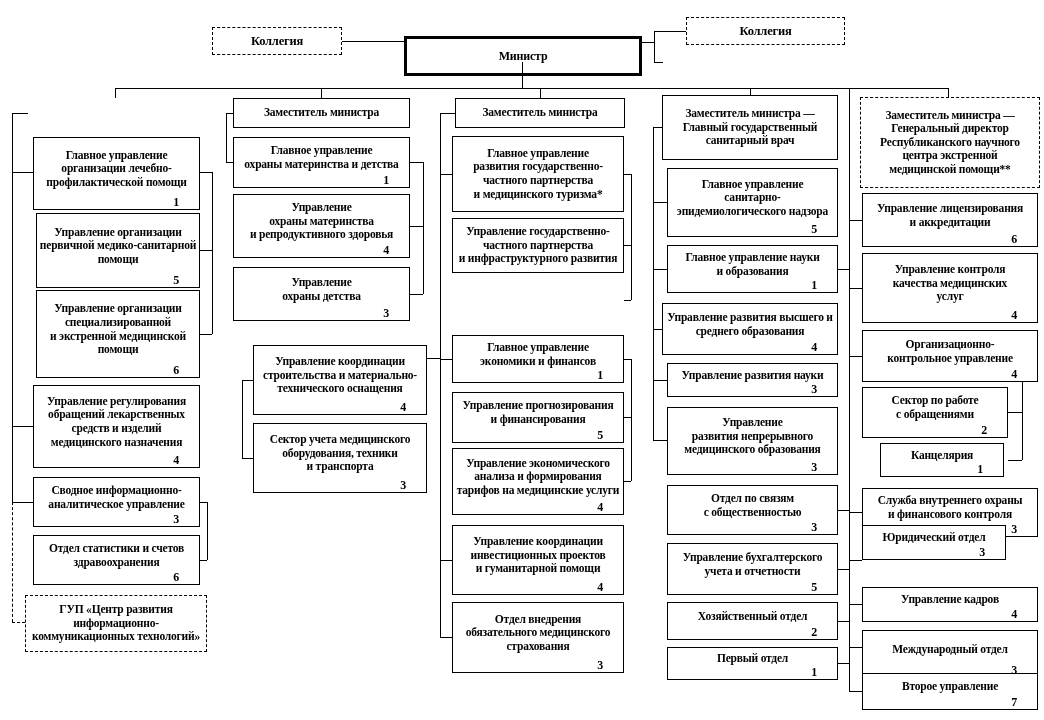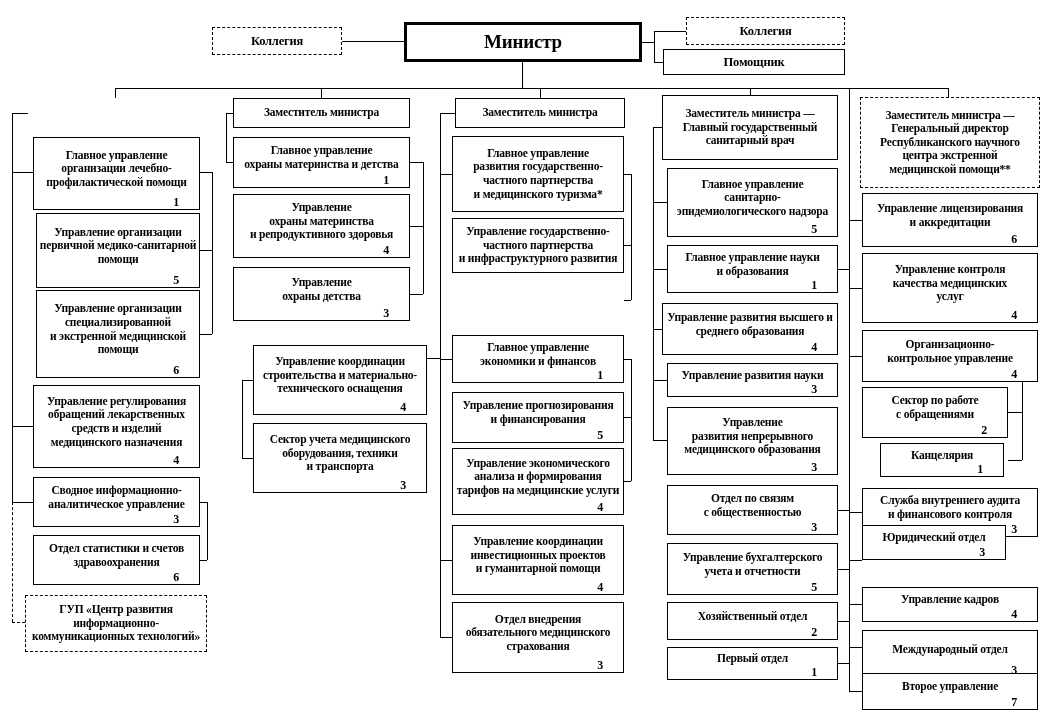--- a/index.html
+++ b/index.html
@@ -6,42 +6,39 @@
   .stage{position:relative;width:1044px;height:720px;background:#fff;overflow:hidden;
          font-family:"Liberation Serif","DejaVu Serif",serif;color:#000;}
   .box{position:absolute;border:1px solid #000;background:#fff;box-sizing:border-box;
        display:flex;align-items:center;justify-content:center;text-align:center;
        font-weight:bold;font-size:11.5px;line-height:1.18;letter-spacing:-0.2px;
        padding:1px 2px;}
   .box .bt{white-space:pre-line;}
   .wn{padding-bottom:10px;}
   .bn{position:absolute;right:20px;bottom:0;font-size:12px;line-height:1.05;}
   .dashed{border:1.5px dashed #000;}
-  .ministr{border:3px solid #000;font-size:19px;padding:4px;}
+  .ministr{border:3px solid #000;font-size:12px;padding:4px;margin-top:14px;}
   .top-box{font-size:12.5px;}
   .ln{position:absolute;background:#000;}
   .lnd{position:absolute;background:none;}
 </style>
 </head>
 <body>
 
 <div class="stage" id="stage">
 
   <div class="box dashed top-box" style="left:212px;top:27px;width:130px;height:28px">
       <span class="bt">Коллегия</span>
     </div>
   <div class="box ministr" style="left:404px;top:22px;width:238px;height:40px">
       <span class="bt">Министр</span>
     </div>
   <div class="box dashed top-box" style="left:686px;top:17px;width:159px;height:28px">
       <span class="bt">Коллегия</span>
     </div>
-  <div class="box top-box" style="left:663px;top:49px;width:182px;height:26px">
-      <span class="bt">Помощник</span>
-    </div>
 
   <div class="box wn" style="left:33px;top:137px;width:167px;height:73px">
       <span class="bt">Главное управление
 организации лечебно-
 профилактической помощи</span>
       <span class="bn">1</span>
     </div>
   <div class="box wn" style="left:36px;top:213px;width:164px;height:75px">
       <span class="bt">Управление организации
 первичной медико-санитарной
@@ -229,21 +226,21 @@
   <div class="box wn" style="left:862px;top:387px;width:146px;height:51px">
       <span class="bt">Сектор по работе
 с обращениями</span>
       <span class="bn">2</span>
     </div>
   <div class="box wn" style="left:880px;top:443px;width:124px;height:34px">
       <span class="bt">Канцелярия</span>
       <span class="bn">1</span>
     </div>
   <div class="box wn" style="left:862px;top:488px;width:176px;height:49px">
-      <span class="bt">Служба внутреннего аудита
+      <span class="bt">Служба внутреннего охраны
 и финансового контроля</span>
       <span class="bn">3</span>
     </div>
   <div class="box wn" style="left:862px;top:525px;width:144px;height:35px">
       <span class="bt">Юридический отдел</span>
       <span class="bn">3</span>
     </div>
   <div class="box wn" style="left:862px;top:587px;width:176px;height:35px">
       <span class="bt">Управление кадров</span>
       <span class="bn">4</span>

